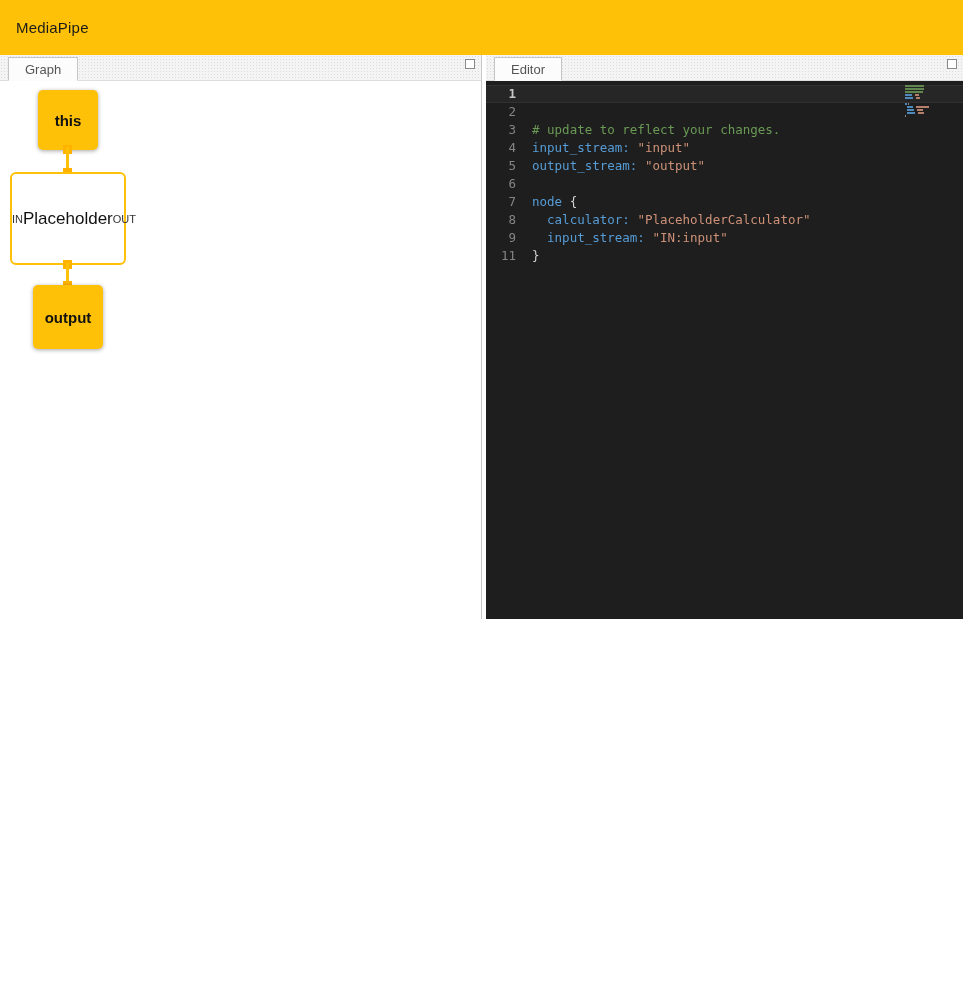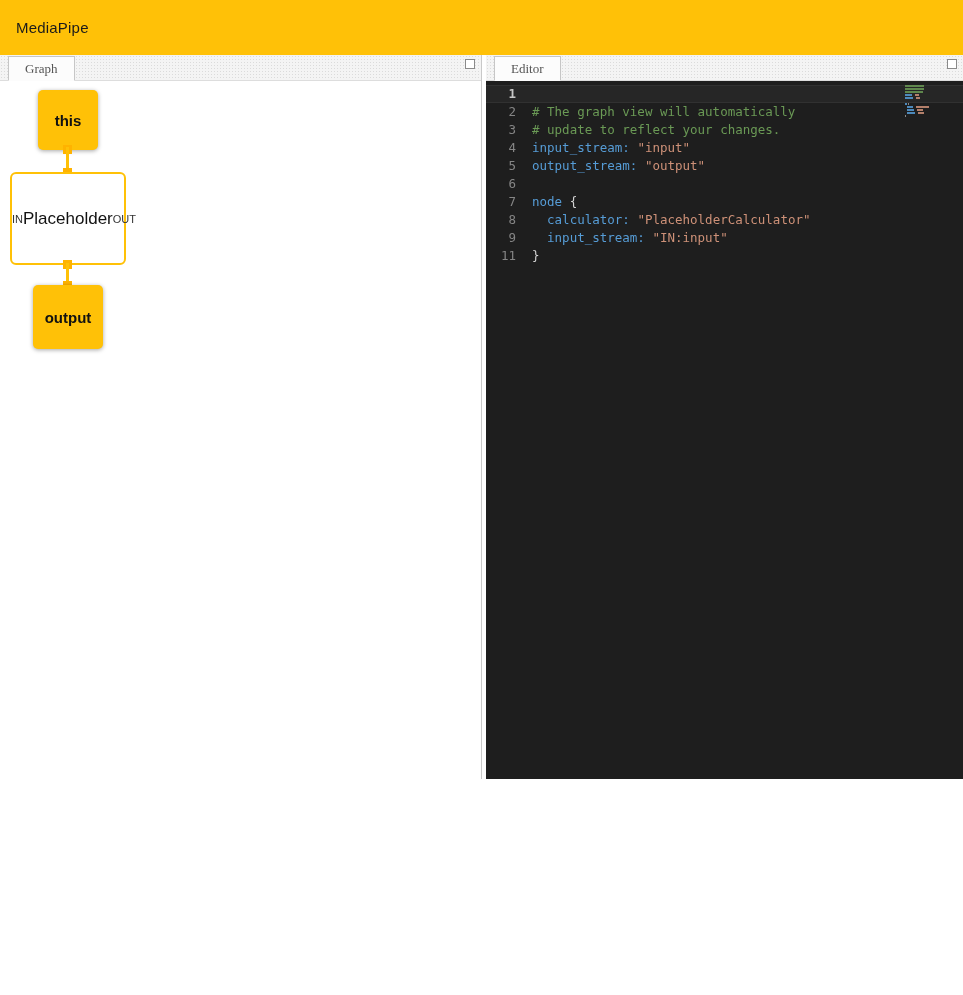--- a/index.html
+++ b/index.html
@@ -25,36 +25,36 @@
   .btn-icon { width:18px; height:18px; display:inline-flex; }
   .btn-icon svg { width:18px; height:18px; fill:#111; }
 
   
   .main { display:flex; height:calc(100% - 55px); }
   .graph-panel {
     width:482px; flex-shrink:0; display:flex; flex-direction:column;
     border-right:1px solid #c9c9c9; background:#fff;
   }
   .right-col { flex:1; display:flex; flex-direction:column; padding-left:4px; background:#fff; }
-  .editor-panel { height:724px; display:flex; flex-direction:column; }
+  .editor-panel { height:564px; display:flex; flex-direction:column; }
   .feedback-panel { flex:1; margin-top:4px; display:flex; flex-direction:column; border-left:1px solid #eee; }
 
   
   .panel-header {
     position:relative; height:26px; flex-shrink:0;
     background-color:#f4f4f4;
     background-image: radial-gradient(rgba(0,0,0,0.10) 0.6px, transparent 0.7px);
     background-size:3px 3px;
     border-bottom:1px solid #ddd;
     display:flex; align-items:flex-end;
   }
   .panel-tab {
     margin-left:8px; position:relative; top:1px;
     background:#fcfcfc; border:1px solid #c6c6c6; border-bottom:1px solid #fcfcfc;
-    padding:4px 16px 3px; font-size:13px; color:#555; cursor:pointer;font-family:Liberation Serif, serif;
+    padding:4px 16px 3px; font-size:13px; color:#555; cursor:pointer;
   }
   .panel-max {
     position:absolute; right:6px; top:4px;
     width:10px; height:10px; border:1.5px solid #8a8a8a; background:#fff;
     cursor:pointer;
   }
 
   
   .graph-body { position:relative; flex:1; background:#fff; }
   .gnode {
@@ -153,21 +153,21 @@
     <div class="right-col">
 
       <section class="panel editor-panel">
         <div class="panel-header">
           <div class="panel-tab">Editor</div>
           <div class="panel-max"></div>
         </div>
         <div class="editor">
           <div id="code-lines">
               <div class="code-line active"><span class="line-num">1</span></div>
-              <div class="code-line"><span class="line-num">2</span><span><span class="tok-comment"># The graph view will automatically</span></span></div>
+              <div class="code-line"><span class="line-num">2</span></div>
               <div class="code-line"><span class="line-num">3</span><span><span class="tok-comment"># update to reflect your changes.</span></span></div>
               <div class="code-line"><span class="line-num">4</span><span><span class="tok-key">input_stream:</span><span class="tok-plain"> </span><span class="tok-string">"input"</span></span></div>
               <div class="code-line"><span class="line-num">5</span><span><span class="tok-key">output_stream:</span><span class="tok-plain"> </span><span class="tok-string">"output"</span></span></div>
               <div class="code-line"><span class="line-num">6</span><span></span></div>
               <div class="code-line"><span class="line-num">7</span><span><span class="tok-key">node</span><span class="tok-plain"> {</span></span></div>
               <div class="code-line"><span class="line-num">8</span><span><span class="tok-plain">  </span><span class="tok-key">calculator:</span><span class="tok-plain"> </span><span class="tok-string">"PlaceholderCalculator"</span></span></div>
               <div class="code-line"><span class="line-num">9</span><span><span class="tok-plain">  </span><span class="tok-key">input_stream:</span><span class="tok-plain"> </span><span class="tok-string">"IN:input"</span></span></div>
               <div class="code-line"><span class="line-num">11</span><span><span class="tok-plain">}</span></span></div>
             </div>
           <div class="minimap" id="minimap">

